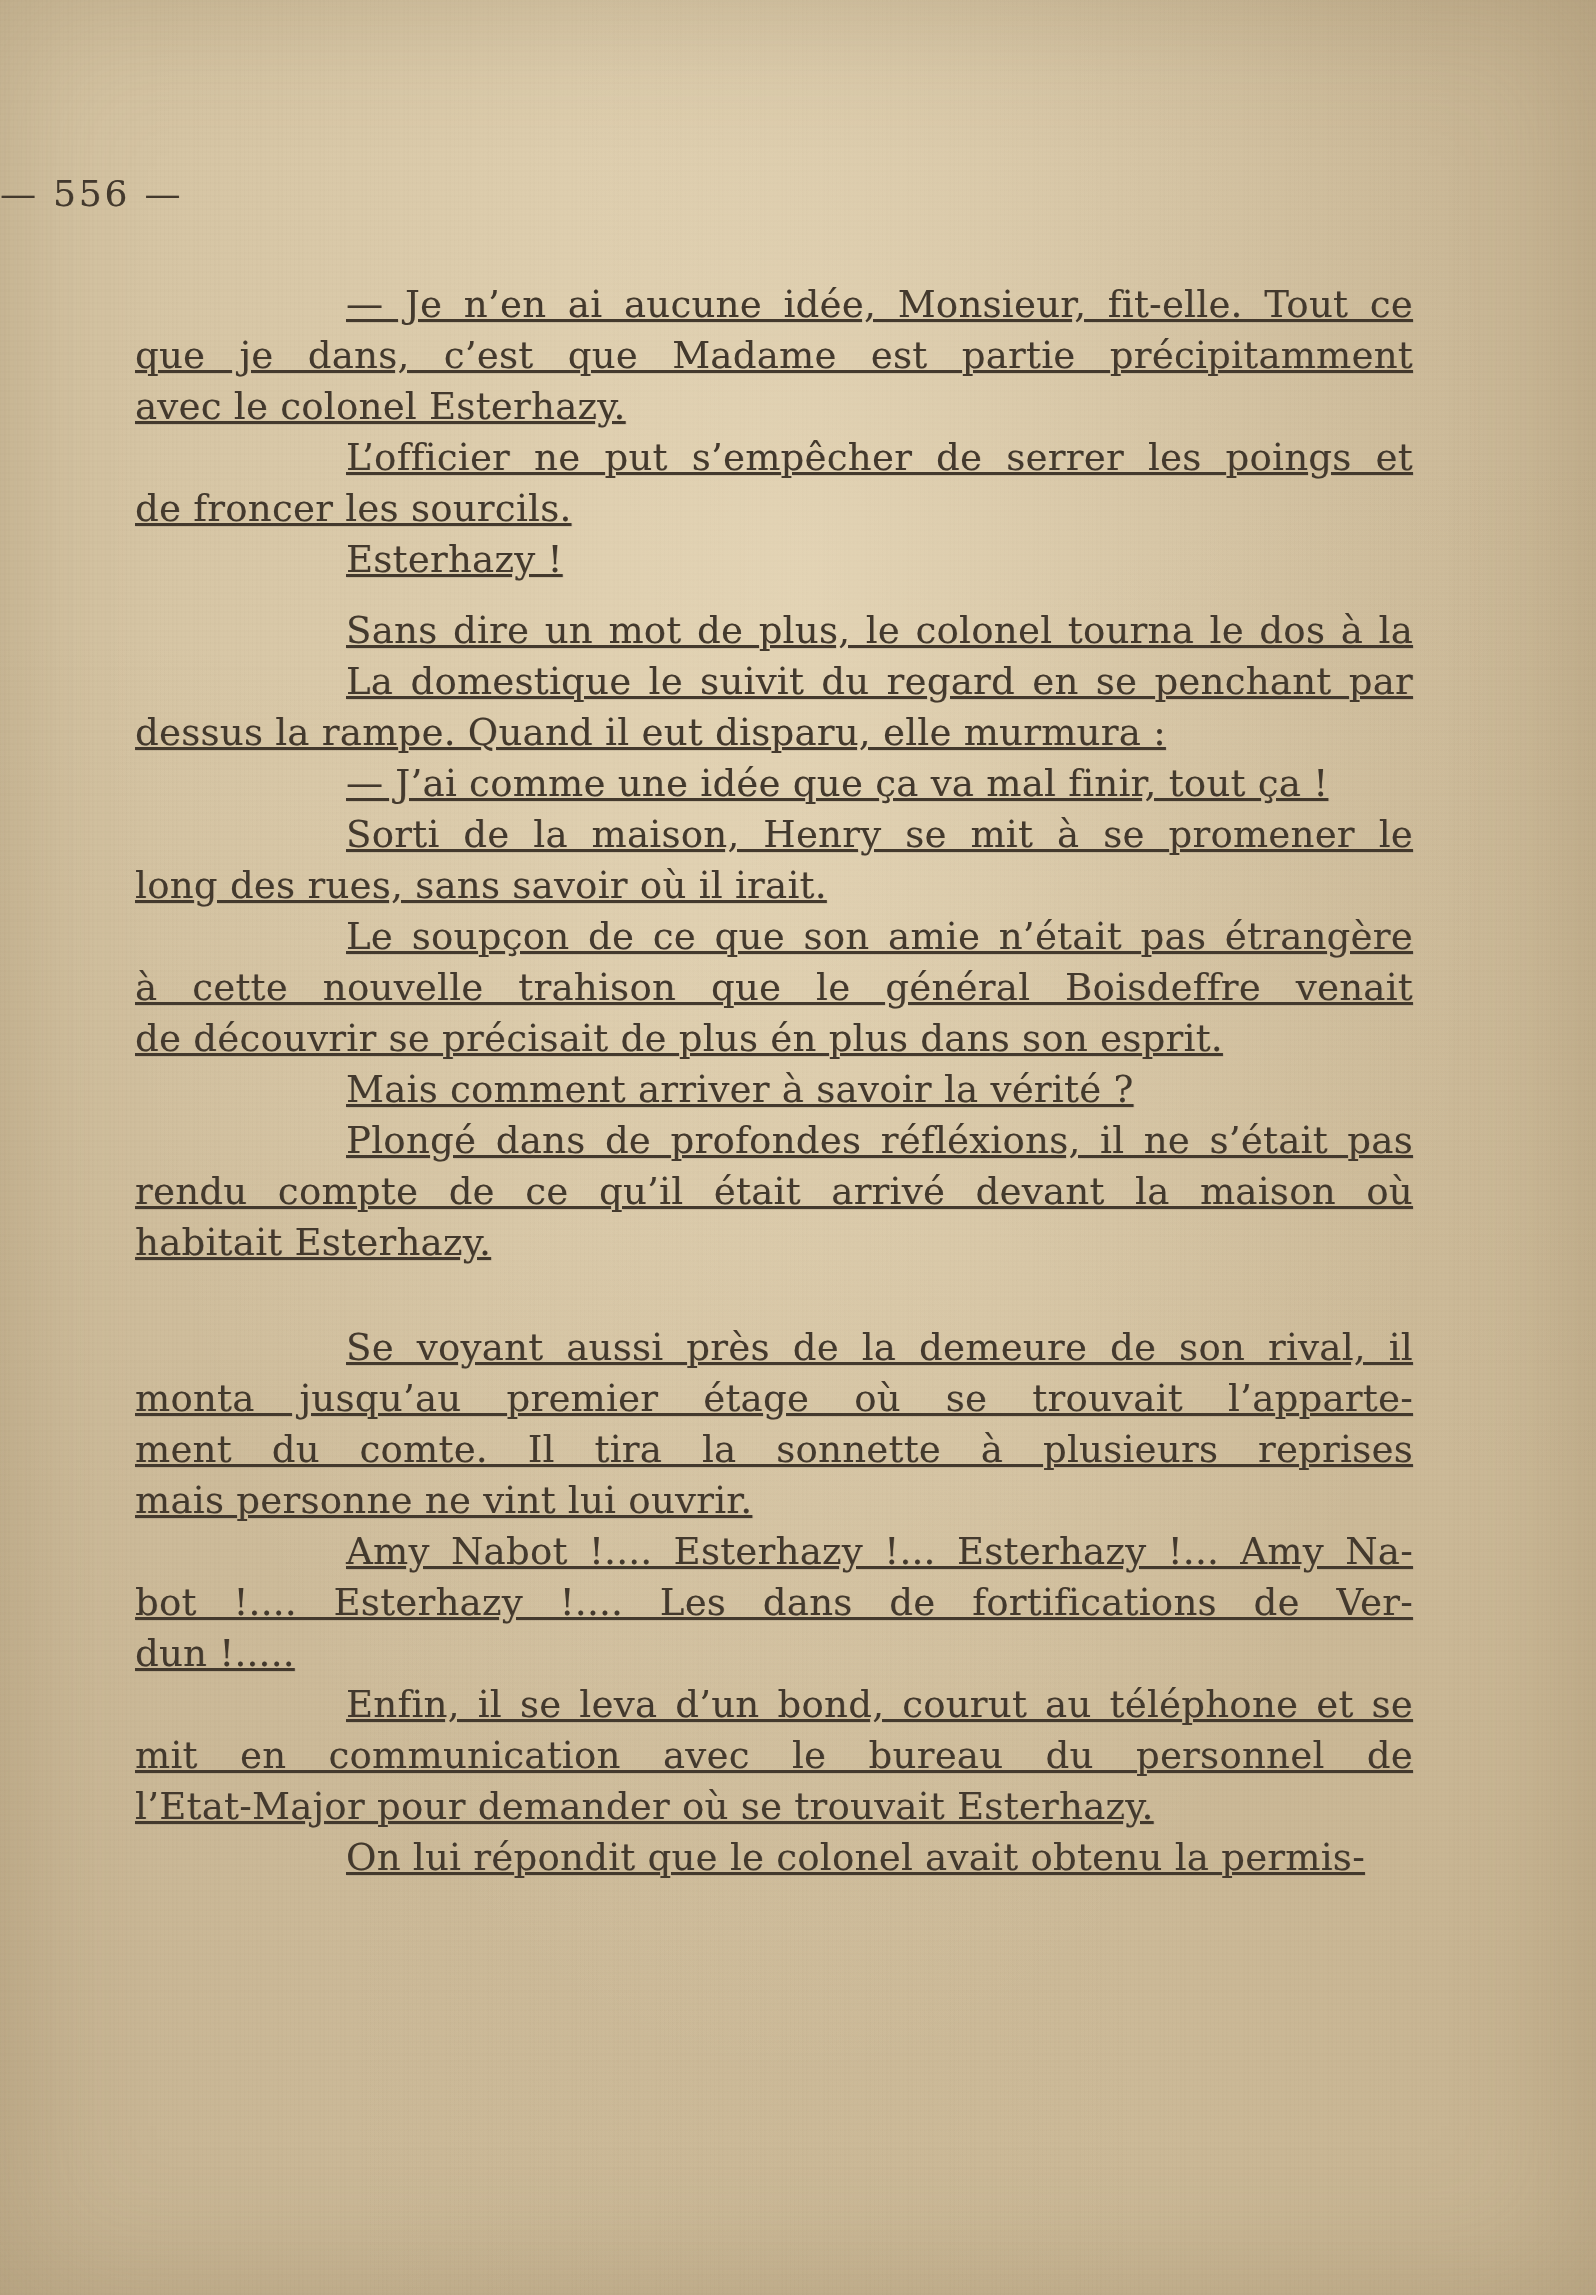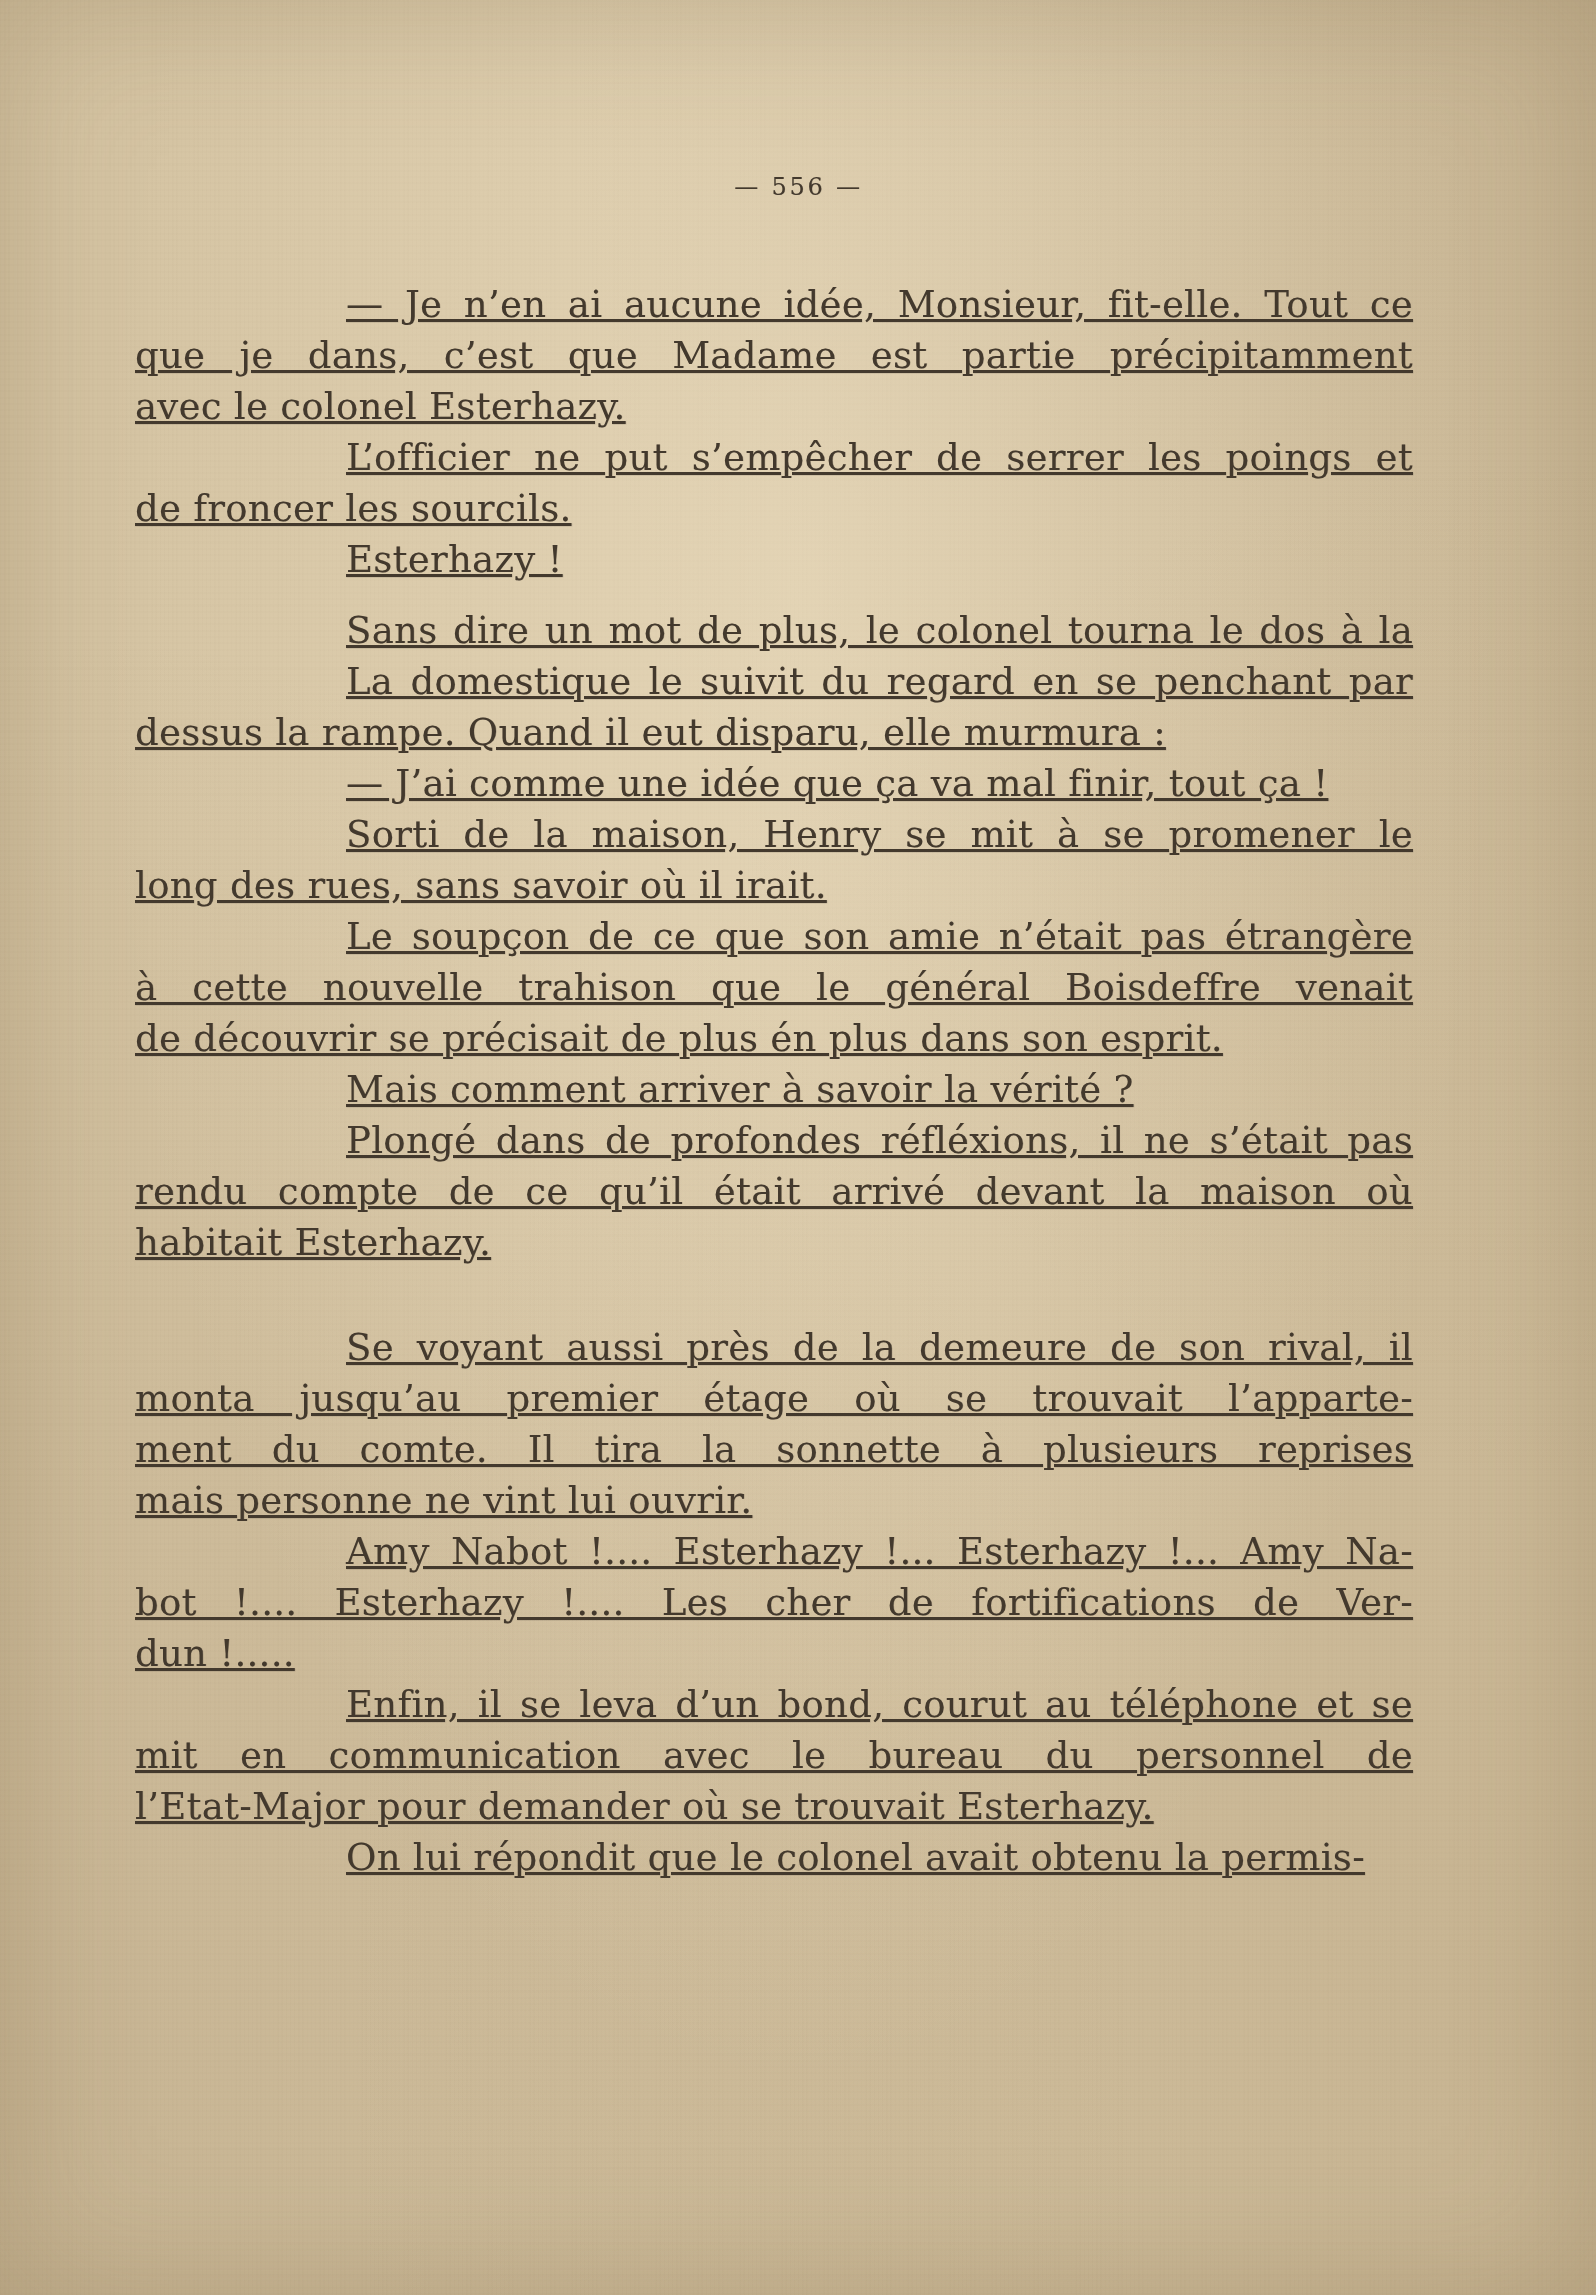--- a/index.html
+++ b/index.html
@@ -22,22 +22,22 @@
       var(--paper, #d5c4a3);
     box-shadow: inset 0 0 141px rgba(110,88,55,0.28);
     font-family: "DejaVu Serif", "Liberation Serif", serif;
     color: var(--ink, #43392d);
   }
   .page-number {
     position: absolute;
     top: 173px;
     left: 0;
     width: 100%;
-    text-align: center;
-    font-size: 24px;
+    text-align: left;
+    font-size: 36px;
     letter-spacing: 2.8px;
     color: var(--ink, #43392d);
     text-shadow: 0.4px 0.4px 0.4px rgba(67,57,45,0.35);
   }
   .text-block {
     position: absolute;
     top: 279px;
     left: 135px;
     width: 1278px;
     font-size: 37px;
@@ -102,21 +102,21 @@
         <div class="line last">habitait Esterhazy.</div>
       </div>
       <div class="paragraph section-gap">
         <div class="line first">Se voyant aussi près de la demeure de son rival, il</div>
         <div class="line">monta jusqu’au premier étage où se trouvait l’apparte-</div>
         <div class="line">ment du comte. Il tira la sonnette à plusieurs reprises</div>
         <div class="line last">mais personne ne vint lui ouvrir.</div>
       </div>
       <div class="paragraph">
         <div class="line first">Amy Nabot !.... Esterhazy !... Esterhazy !... Amy Na-</div>
-        <div class="line">bot !.... Esterhazy !.... Les cher de fortifications de Ver-</div>
+        <div class="line">bot !.... Esterhazy !.... Les dans de fortifications de Ver-</div>
         <div class="line last">dun !.....</div>
       </div>
       <div class="paragraph">
         <div class="line first">Enfin, il se leva d’un bond, courut au téléphone et se</div>
         <div class="line">mit en communication avec le bureau du personnel de</div>
         <div class="line last">l’Etat-Major pour demander où se trouvait Esterhazy.</div>
       </div>
       <div class="paragraph">
         <div class="line first last">On lui répondit que le colonel avait obtenu la permis-</div>
       </div>

